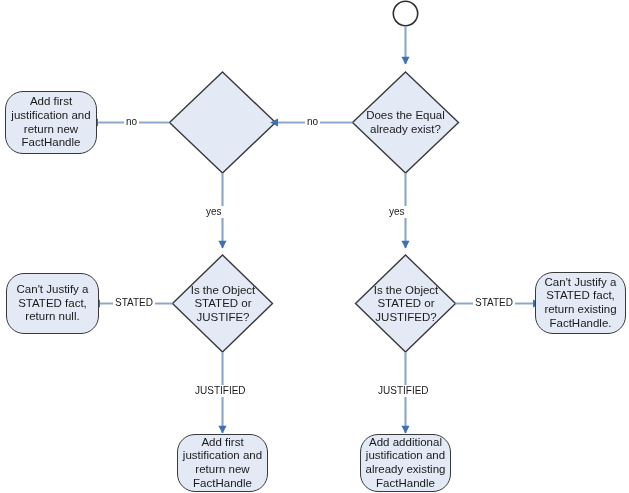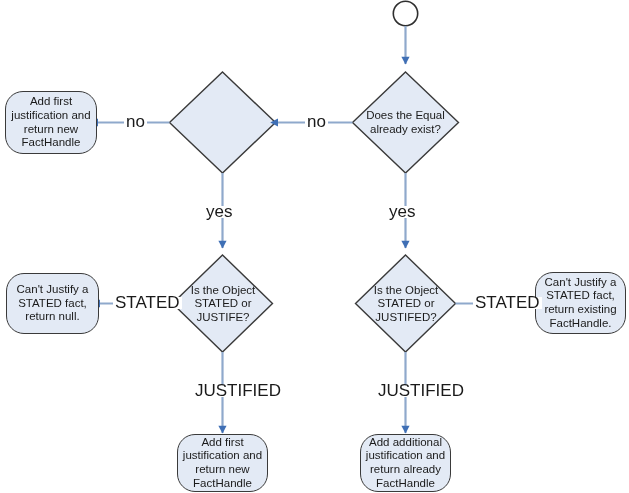--- a/index.html
+++ b/index.html
@@ -47,21 +47,21 @@
     justify-content: center;
     text-align: center;
     font-size: 11.5px;
     line-height: 13.6px;
     color: #1a1a1a;
     white-space: pre-line;
     pointer-events: none;
   }
   .edge-label {
     position: absolute;
-    font-size: 17px;
+    font-size: 10px;
     line-height: 12px;
     color: #1a1a1a;
     background: #ffffff;
     padding: 0 2px;
     white-space: nowrap;
   }
 </style>
 </head>
 <body>
 
@@ -149,21 +149,21 @@
 return existing
 FactHandle.</div>
 
   <div class="node-box" style="left:177px; top:434px; width:91px; height:58px;">Add first
 justification and
 return new
 FactHandle</div>
 
   <div class="node-box" style="left:360px; top:434px; width:91px; height:58px;">Add additional
 justification and
-return already
+already existing
 FactHandle</div>
 
   <div class="edge-label" style="left:305px; top:116px;">no</div>
 
   <div class="edge-label" style="left:124px; top:116px;">no</div>
 
   <div class="edge-label" style="left:387px; top:206px;">yes</div>
 
   <div class="edge-label" style="left:204px; top:206px;">yes</div>
 

